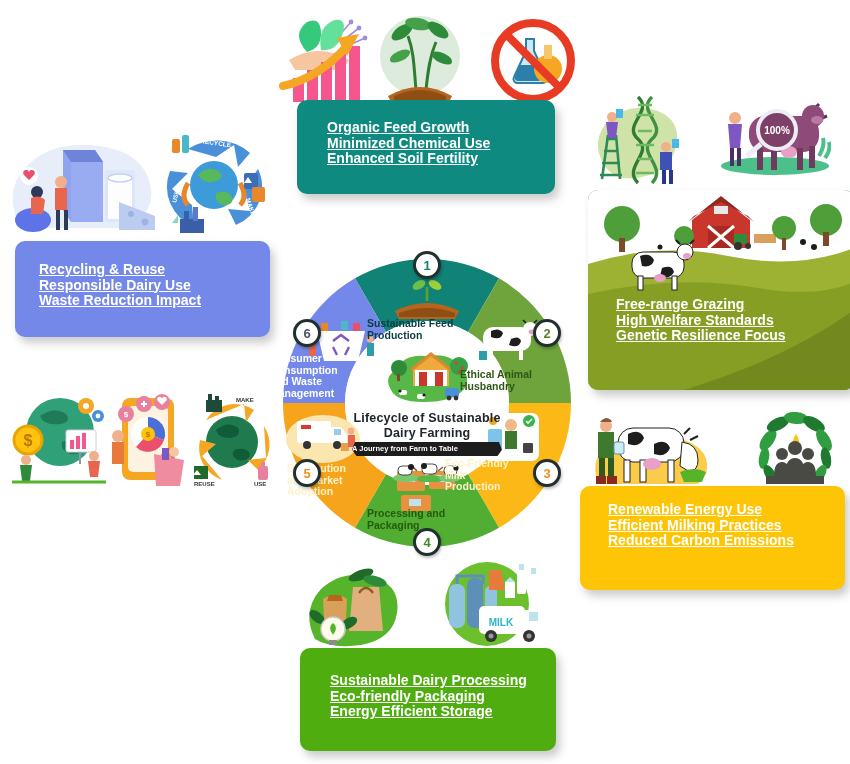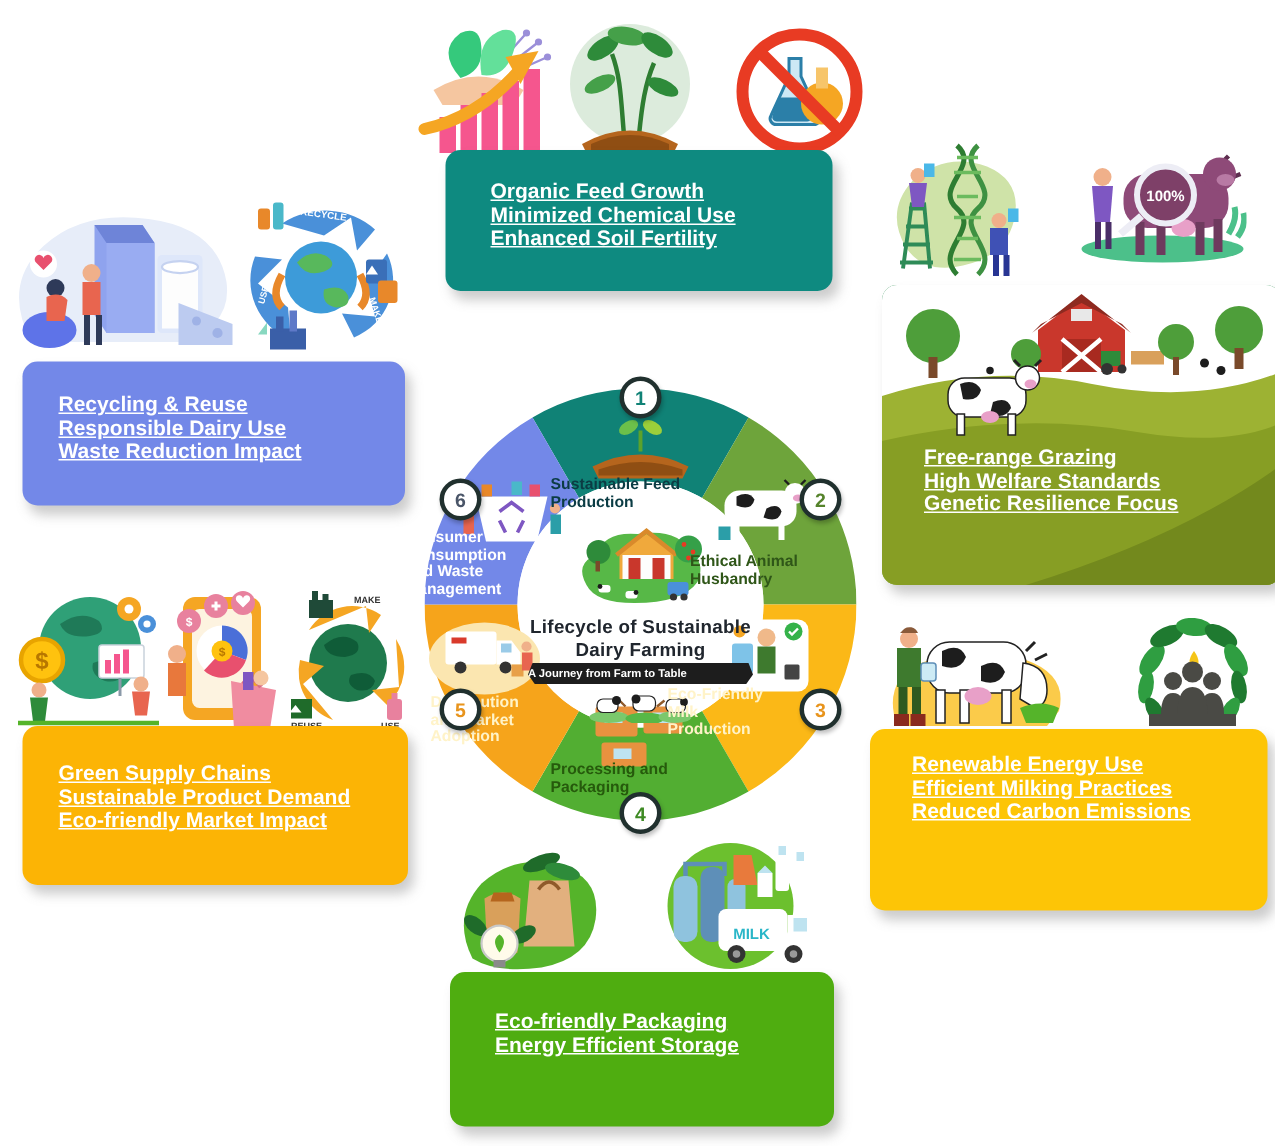--- a/index.html
+++ b/index.html
@@ -293,27 +293,20 @@
       <text x="44" y="10" font-size="6" font-weight="bold" fill="#333">MAKE</text>
       <rect x="66" y="74" width="10" height="14" rx="2" fill="#E8819E"></rect>
         <rect x="69" y="70" width="4" height="5" fill="#E8819E"></rect>
       <text x="62" y="94" font-size="6" font-weight="bold" fill="#333">USE</text>
       <rect x="2" y="74" width="14" height="13" fill="#1F6B2A"></rect>
         <path d="M5,78 l4,5 h-8 Z" fill="#fff"></path>
       <text x="2" y="94" font-size="6" font-weight="bold" fill="#333">REUSE</text>
     </svg>
   </div>
 
-  <div class="box" style="left:15px;top:484px;width:257px;height:106px;background:#FCB405">
-    <div style="padding:24px 0 0 24px">
-      <div class="bline">Green Supply Chains</div>
-      <div class="bline">Sustainable Product Demand</div>
-      <div class="bline">Eco-friendly Market Impact</div>
-    </div>
-  </div>
 
   <div class="abs" style="left:588px;top:414px;width:126px;height:76px">
     <svg width="126" height="76" viewBox="0 0 126 76">
       <path d="M10,70 Q0,40 26,28 Q60,14 96,26 Q124,36 118,60 L110,70 Z" fill="#FBCB4A"></path>
       <rect x="30" y="14" width="66" height="34" rx="15" fill="#fff" stroke="#222" stroke-width="1"></rect>
       <path d="M40,20 q12,-6 16,4 q-4,10 -16,6 Z" fill="#1d1d1d"></path>
       <path d="M66,30 q12,-6 16,4 q-4,10 -16,6 Z" fill="#1d1d1d"></path>
       <rect x="36" y="46" width="6" height="22" fill="#fff" stroke="#222"></rect>
       <rect x="52" y="46" width="6" height="22" fill="#fff" stroke="#222"></rect>
       <rect x="80" y="46" width="6" height="22" fill="#fff" stroke="#222"></rect>
@@ -352,21 +345,21 @@
           <path d="M22,64 q0,-14 8,-14 q8,0 8,14 Z"></path>
         <circle cx="56" cy="42" r="6"></circle>
           <path d="M48,64 q0,-14 8,-14 q8,0 8,14 Z"></path>
         <circle cx="43" cy="36" r="7"></circle>
           <path d="M33,64 q0,-18 10,-18 q10,0 10,18 Z"></path>
       </g>
       <rect x="14" y="64" width="58" height="8" fill="#4A4A45"></rect>
     </svg>
   </div>
 
-  <div class="box" style="left:580px;top:486px;width:265px;height:121px;background:#FDC506">
+  <div class="box" style="left:580px;top:486px;width:265px;height:104px;background:#FDC506">
     <div style="padding:16px 0 0 28px">
       <div class="bline">Renewable Energy Use</div>
       <div class="bline">Efficient Milking Practices</div>
       <div class="bline">Reduced Carbon Emissions</div>
     </div>
   </div>
 
   <div class="abs" style="left:303px;top:565px;width:100px;height:84px">
     <svg width="100" height="84" viewBox="0 0 100 84">
       <path d="M12,74 Q-2,46 18,24 Q40,4 70,12 Q98,20 94,48 Q90,74 58,80 Q28,84 12,74" fill="#55B42A"></path>
@@ -404,20 +397,21 @@
       <text x="68" y="66" font-size="10" font-weight="bold" fill="#29B6C8" text-anchor="middle">MILK</text>
       <circle cx="58" cy="76" r="6" fill="#333"></circle>
         <circle cx="58" cy="76" r="2.5" fill="#999"></circle>
       <circle cx="96" cy="76" r="6" fill="#333"></circle>
         <circle cx="96" cy="76" r="2.5" fill="#999"></circle>
     </svg>
   </div>
 
   <div class="box" style="left:300px;top:648px;width:256px;height:103px;background:#4FAD10">
     <div style="padding:25px 0 0 30px">
+      <div class="bline">Sustainable Dairy Processing</div>
       <div class="bline">Eco-friendly Packaging</div>
       <div class="bline">Energy Efficient Storage</div>
     </div>
   </div>
 
   <div class="abs" style="left:283px;top:259px;width:288px;height:288px">
     <svg width="288" height="288" viewBox="0 0 288 288">
       <path d="M103,73 L72,19.3 A144,144 0 0 1 216,19.3 L185,73 A82,82 0 0 0 103,73 Z" fill="#108276"></path>
       <path d="M185,73 L216,19.3 A144,144 0 0 1 288,144 L226,144 A82,82 0 0 0 185,73 Z" fill="#6EA43B"></path>
       <path d="M226,144 L288,144 A144,144 0 0 1 216,268.7 L185,215 A82,82 0 0 0 226,144 Z" fill="#FBB817"></path>

